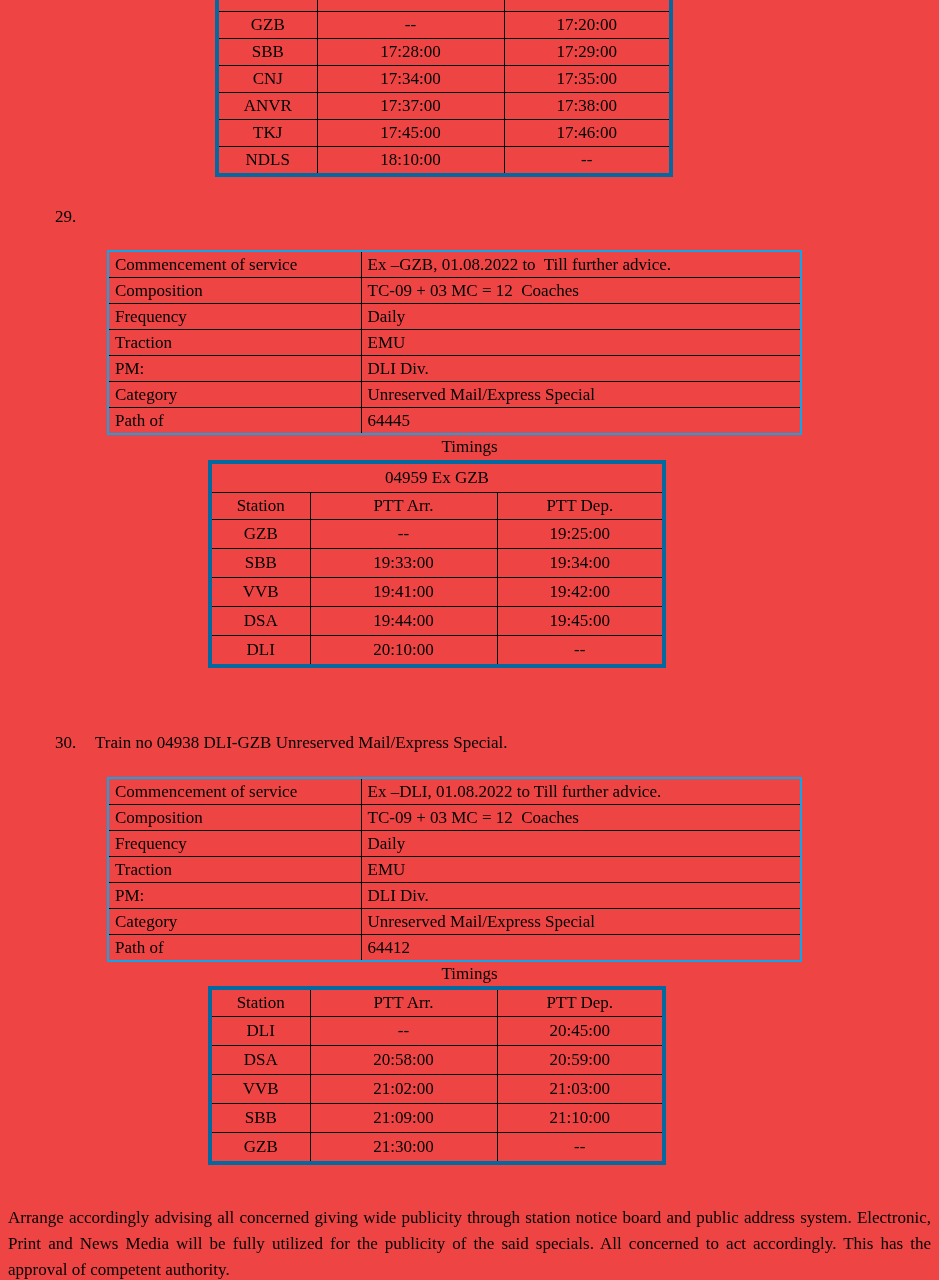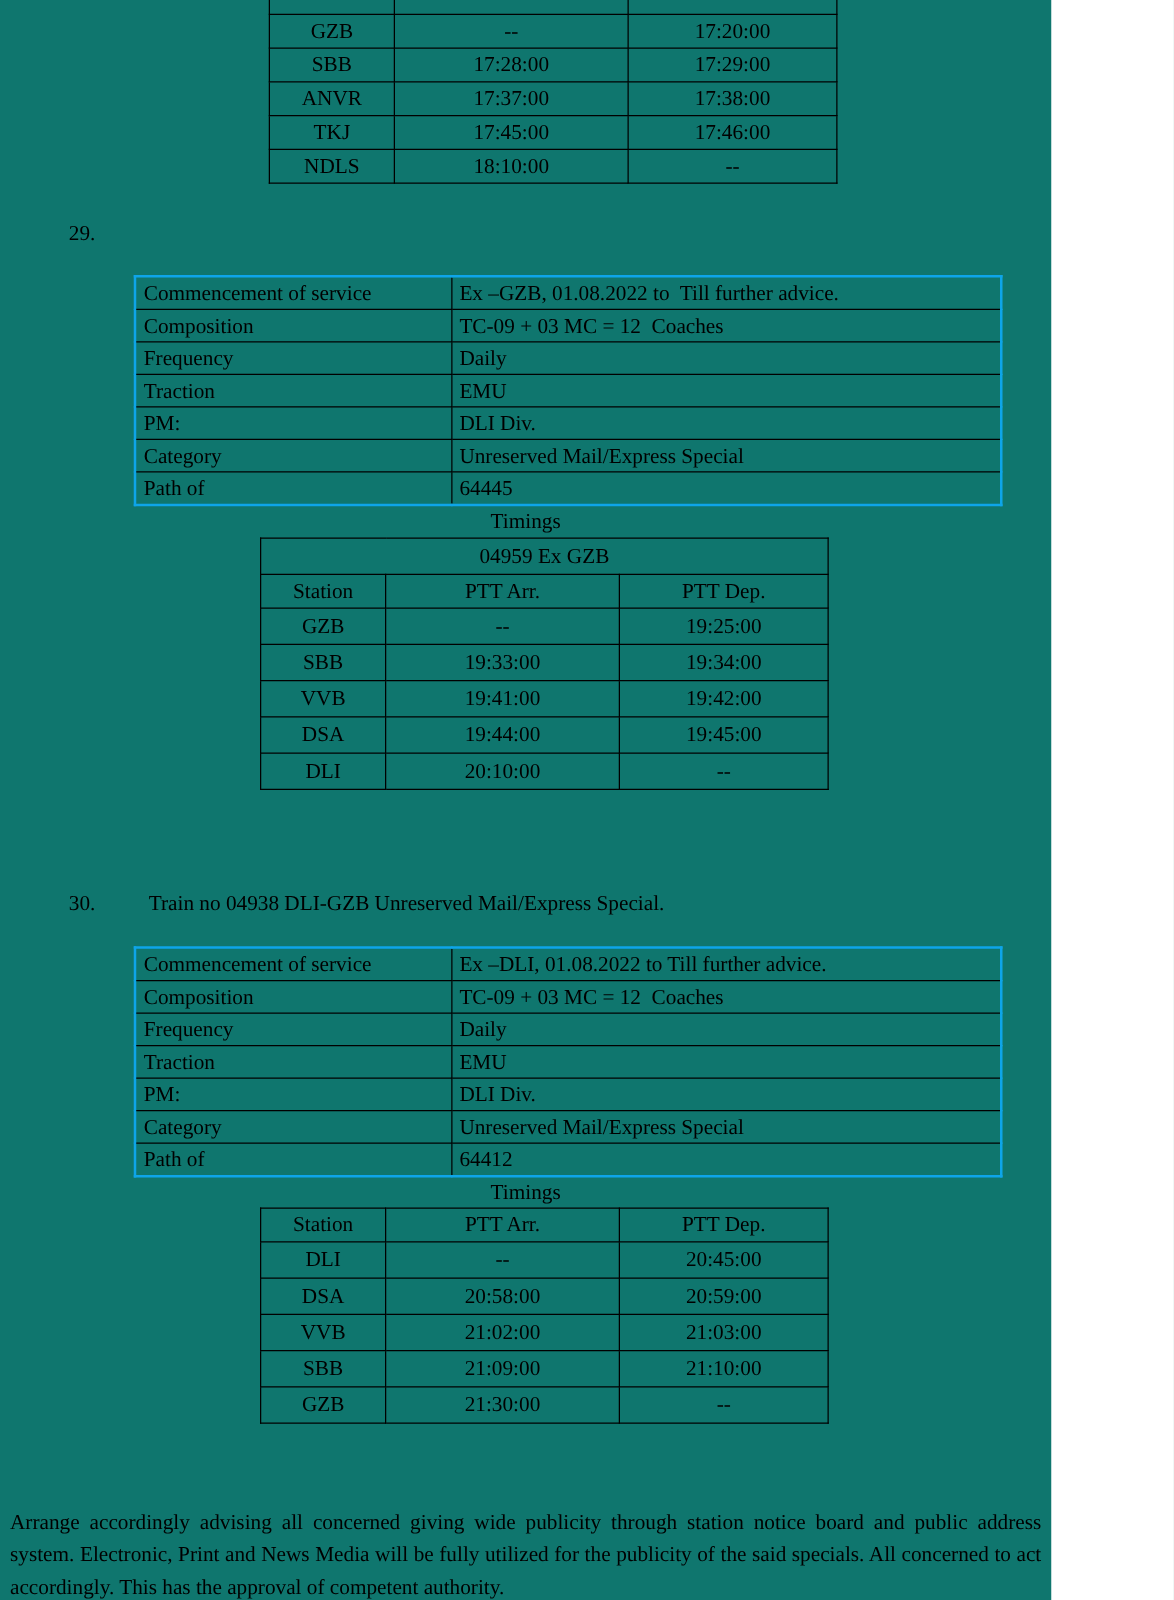--- a/index.html
+++ b/index.html
@@ -4,42 +4,42 @@
 <style>
   html, body {
     margin: 0;
     padding: 0;
     background: #ffffff;
     color: #000000;
     font-family: "Liberation Serif", "DejaVu Serif", serif;
   }
   .page {
     position: relative;
-    width: 841px;
+    width: 939px;
     height: 1280px;
-    background: #0f766e;
+    background: #ef4444;
     overflow: hidden;
     font-size: 17px;
     line-height: 1.25;
   }
   table {
     border-collapse: collapse;
     table-layout: fixed;
   }
   td, th {
     border: 1px solid #000000;
     padding: 1px 6px;
     font-weight: normal;
     overflow: hidden;
     white-space: pre-wrap;
   }
   
   .timings-table {
     width: 454px;
-    border: 1px solid #0369a1;
+    border: 4px solid #0369a1;
   }
   .timings-table td, .timings-table th {
     text-align: center;
     height: 24px;
   }
   .top-table {
     margin-left: 215px;
     border-top: none;
   }
   .top-table .stub-row td {
@@ -53,21 +53,21 @@
   
   .section-heading {
     margin-left: 55px;
     display: flex;
   }
   .section-heading .num {
     width: 40px;
     flex: 0 0 40px;
   }
   .heading-29 { margin-top: 29px; margin-bottom: 23px; }
-  .heading-30 { margin-top: 80px; margin-bottom: 24px; gap: 24px; }
+  .heading-30 { margin-top: 64px; margin-bottom: 24px; }
   
   .info-table {
     margin-left: 107px;
     width: 693px;
     border: 2px solid #0ea5e9;
   }
   .info-table td {
     height: 23px;
     text-align: left;
   }
@@ -119,20 +119,25 @@
     <tbody>
         <tr>
           <td>GZB</td>
           <td>--</td>
           <td>17:20:00</td>
         </tr>
         <tr>
           <td>SBB</td>
           <td>17:28:00</td>
           <td>17:29:00</td>
+        </tr>
+        <tr>
+          <td>CNJ</td>
+          <td>17:34:00</td>
+          <td>17:35:00</td>
         </tr>
         <tr>
           <td>ANVR</td>
           <td>17:37:00</td>
           <td>17:38:00</td>
         </tr>
         <tr>
           <td>TKJ</td>
           <td>17:45:00</td>
           <td>17:46:00</td>

